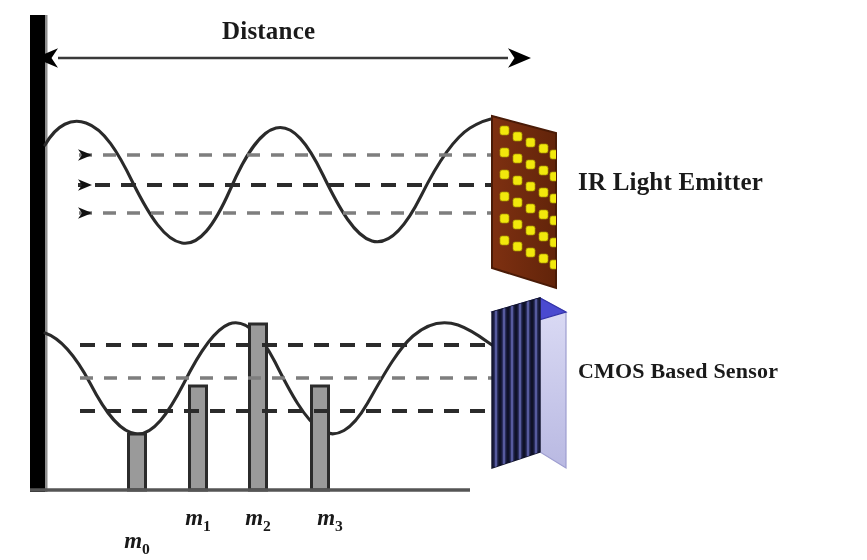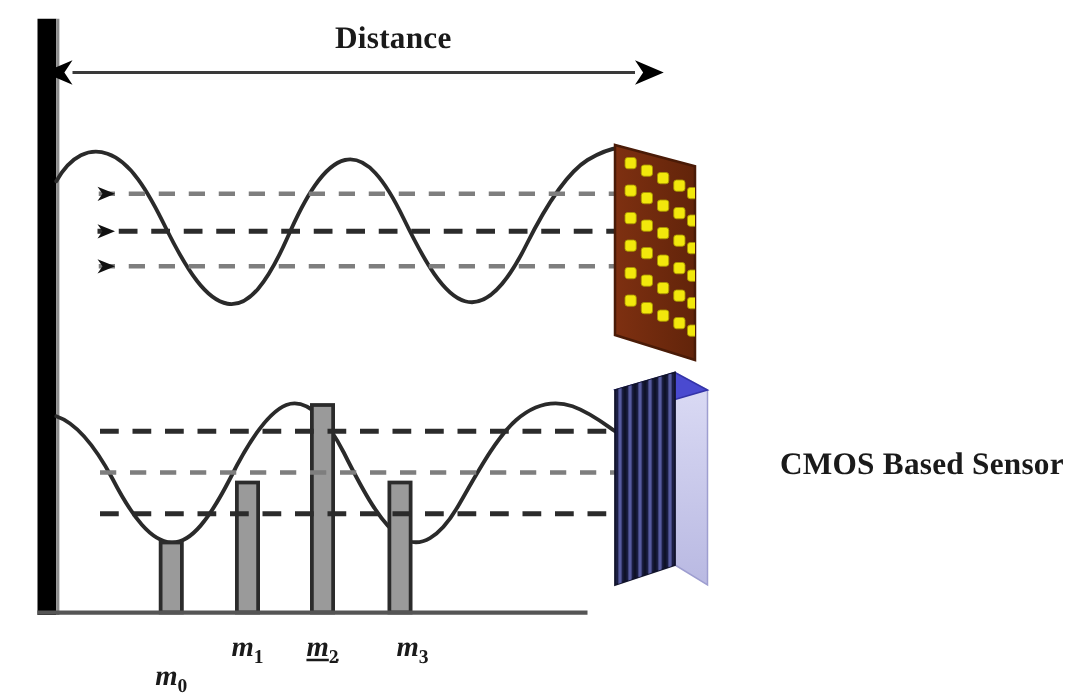--- a/index.html
+++ b/index.html
@@ -25,36 +25,35 @@
     width: 867px;
     height: 560px;
   }
   .label-text {
     position: absolute;
     font-family: "Liberation Serif", "DejaVu Serif", serif;
     font-weight: bold;
     color: #1a1a1a;
     white-space: nowrap;
     letter-spacing: 0.2px;
-    margin-left: 46px;
   }
   #distance-label {
     left: 222px;
     top: 17px;
     font-size: 25px;
   }
   #emitter-label {
     left: 578px;
     top: 168px;
     font-size: 25px;
   }
   #sensor-label {
     left: 578px;
     top: 358px;
-    font-size: 25px;
+    font-size: 22px;
     text-align: center;
   }
   .sample-label {
     position: absolute;
     top: 505px;
     font-family: "Liberation Serif", "DejaVu Serif", serif;
     font-style: italic;
     font-weight: bold;
     font-size: 23px;
     color: #1a1a1a;
@@ -231,23 +230,24 @@
       </g>
     </g>
 
     <g>
       <line x1="30" y1="490" x2="470" y2="490" stroke="#555555" stroke-width="3.4"></line>
     </g>
   </svg>
 
   <div class="label-text" id="distance-label">Distance</div>
 
+  <div class="label-text" id="emitter-label">IR Light Emitter</div>
 
   <div class="label-text" id="sensor-label">CMOS Based Sensor</div>
 
   <div id="sample-labels">
       <div class="sample-label" style="left: 137px; margin-top: 23px;"><span>m</span><sub>0</sub></div>
       <div class="sample-label" style="left: 198px; text-align: right;"><span>m</span><sub>1</sub></div>
-      <div class="sample-label" style="left: 258px; text-decoration: underline;"><span>m</span><sub>2</sub></div>
+      <div class="sample-label" style="left: 258px;"><span>m</span><sub>2</sub></div>
       <div class="sample-label" style="left: 330px;"><span>m</span><sub>3</sub></div>
     </div>
 
 </div>
 
 </body></html>

